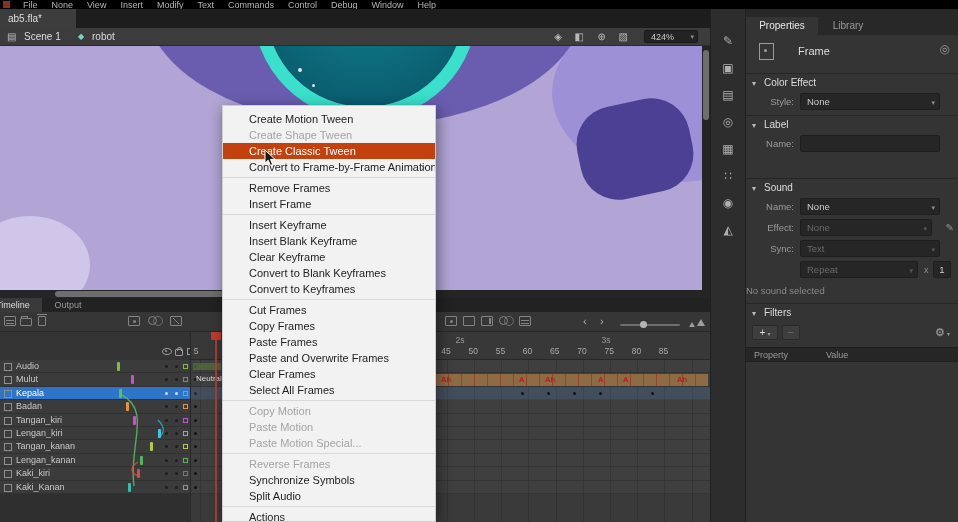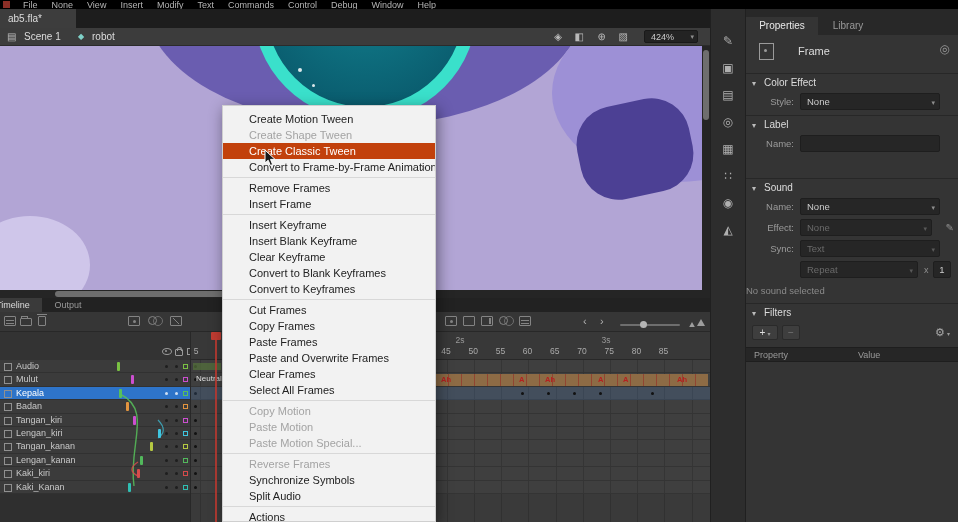--- a/index.html
+++ b/index.html
@@ -483,21 +483,21 @@
       </div>
       <div class="f-btn disabled" style="left:36px;width:18px">
         <span>−</span>
       </div>
       <span class="f-gear">
         <span>⚙</span><span class="f-caret">▾</span>
       </span>
     </div>
     <div class="p-table-head" style="top:338px">
       <span class="p-th" style="left:8px">Property</span>
-      <span class="p-th" style="left:112px">Value</span>
+      <span class="p-th" style="left:80px">Value</span>
     </div>
   </div>
 
   <div class="context-menu" id="cm-items">
       <div class="cm-item"><span>Create Motion Tween</span></div>
       <div class="cm-item disabled"><span>Create Shape Tween</span></div>
       <div class="cm-item highlighted"><span>Create Classic Tween</span></div>
       <div class="cm-item"><span>Convert to Frame-by-Frame Animation</span><span class="cm-arrow">›</span></div>
       <div class="cm-sep"></div>
       <div class="cm-item"><span>Remove Frames</span></div>

